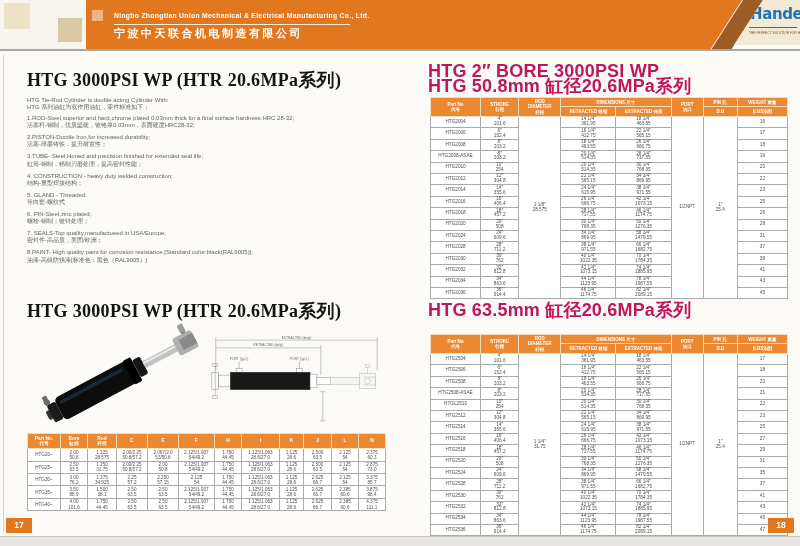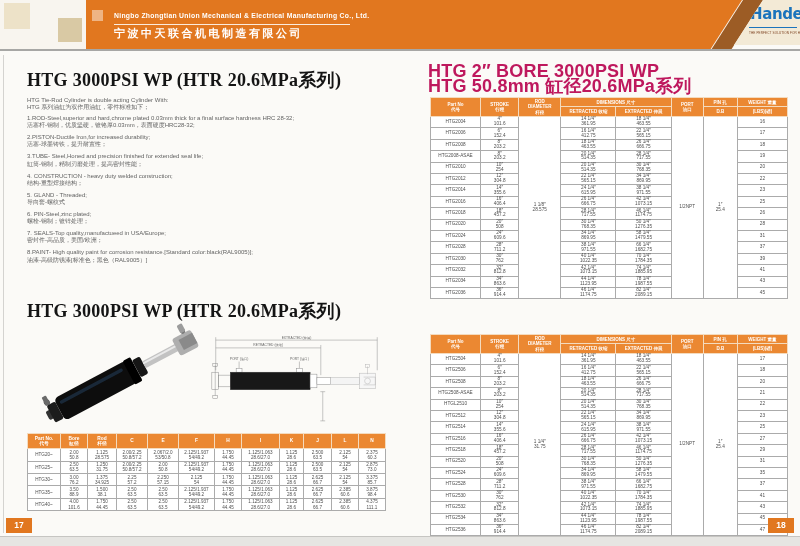--- a/index.html
+++ b/index.html
@@ -829,20 +829,21 @@
               <div>82 1/4″</div>
               <div>2089.15</div>
             </td>
             <td>45</td>
           </tr>
         </tbody>
       </table>
   </div>
 
   <div class="rt-titles" style="top:303px;">
+    <div class="rt-title">HTG 63.5mm 缸径20.6MPa系列</div>
   </div>
   <div class="rtable-wrap" style="left:430px; top:334px;">
     <table class="rtable" id="rtable-1">
         <colgroup>
           <col style="width: 50px;">
           <col style="width: 38px;">
           <col style="width: 42px;">
           <col style="width: 55px;">
           <col style="width: 55px;">
           <col style="width: 32px;">

